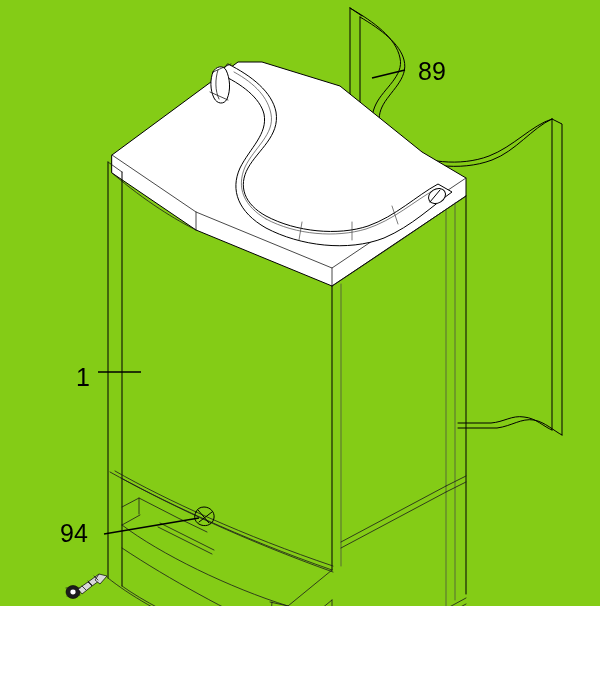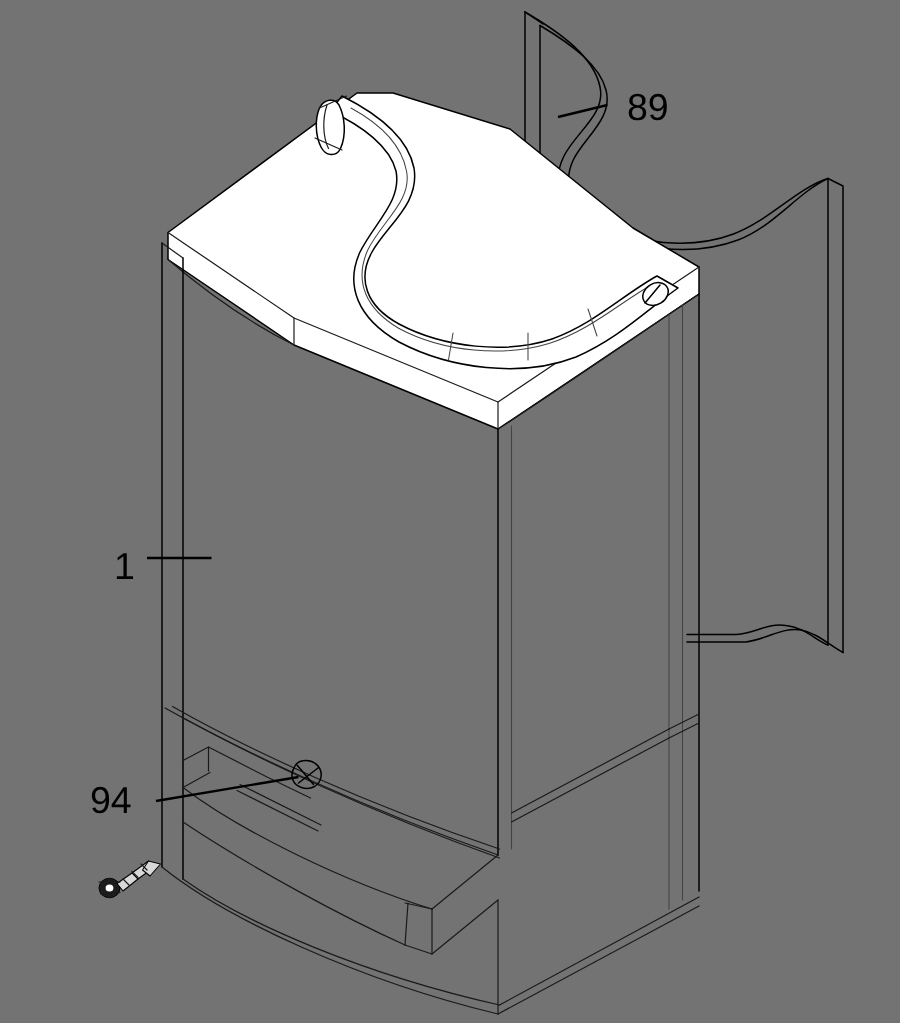--- a/index.html
+++ b/index.html
@@ -3,22 +3,22 @@
 <meta charset="utf-8">
 <style>
   html, body {
     margin: 0;
     padding: 0;
     background: #ffffff;
   }
   #page {
     position: relative;
     width: 600px;
-    height: 682px;
-    background: #737373;
+    height: 606px;
+    background: #84cc16;
     overflow: hidden;
     font-family: "Liberation Sans", sans-serif;
     text-align: right;
   }
   #diagram {
     position: absolute;
     left: 0;
     top: 0;
     width: 600px;
     height: 682px;

